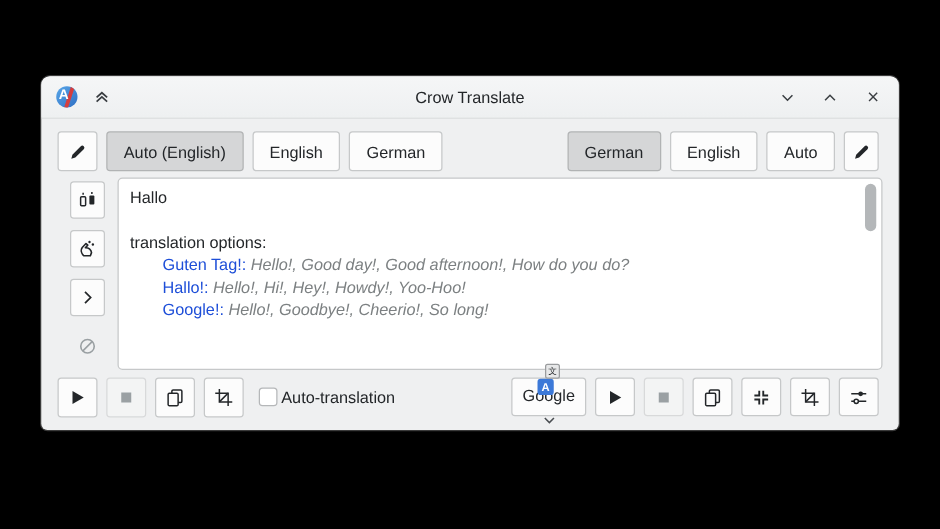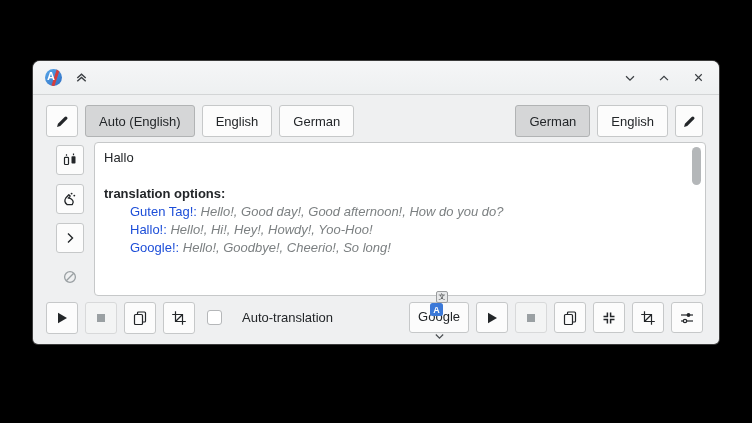--- a/index.html
+++ b/index.html
@@ -35,46 +35,47 @@
   .btn.flat{background:transparent;border-color:transparent;}
   .gap{margin-left:7px;text-align:right;}
   .mid-btn{width:28px;height:30px;padding:0;}
   
   .pane{background:#fff;box-sizing:border-box;border-radius:4px;font-size:13px;line-height:18px;}
   .source-pane{width:284px;border:1.5px solid #55b0e6;padding:5px 8px;}
   .caret{display:inline-block;width:1.5px;height:15px;background:#1a1a1a;vertical-align:-3px;}
   .midcol{width:48px;display:flex;flex-direction:column;align-items:center;gap:9px;padding-top:3px;box-sizing:border-box;}
   .target-pane{flex:1;border:1px solid #c6c8c9;position:relative;padding:6px 22px 2px 9px;overflow:hidden;}
   .blankline{height:18px;}
-  .opt-header{font-weight:bold;}
+  .opt-header{font-weight:normal;}
   .opt{ text-indent:26px;}
   .opt .term{color:#1d4ed8;text-align:right;}
   .opt .defs{font-style:italic;color:#7c8082;}
   .scrollbar{position:absolute;top:4px;right:4px;bottom:4px;width:9px;}
   .thumb{width:9px;height:38px;border-radius:4.5px;background:#b4b7b9;}
   
   .checkbox{width:15px;height:15px;background:#fff;border:1px solid #b5b7b9;border-radius:3px;margin-left:12px;box-sizing:border-box;}
-  .cb-label{margin-left:20px;font-size:13px;text-align:right;}
+  .cb-label{margin-left:3px;font-size:13px;text-align:right;}
   .right-group{margin-left:auto;display:flex;align-items:center;}
   .combo{display:flex;align-items:center;height:31px;box-sizing:border-box;background:#fcfcfc;
          border:1px solid #c6c8c9;border-radius:3px;padding:0 8px;font-size:13px;gap:6px;flex-direction:column;}
   .gicon{position:relative;width:18px;height:18px;}
   .gicon .blue{position:absolute;left:0;top:0;width:13px;height:13px;background:#3c79d8;border-radius:2.5px;
                color:#fff;font-size:9px;font-weight:bold;display:flex;align-items:center;justify-content:center;}
   .gicon .grey{position:absolute;right:0;bottom:0;width:10px;height:10px;background:#e7e8e9;border:0.5px solid #9a9c9e;
                border-radius:2px;color:#232629;font-size:7px;display:flex;align-items:center;justify-content:center;}
   svg{display:block;}
 </style>
 </head>
 <body>
 
 <div class="stage">
   <div class="window">
 
     <div class="titlebar">
+      <div class="win-title">Crow Translate</div>
       <div class="tb-left">
         <div class="appicon">
           <span class="stripe"></span>
           <span class="a">A</span>
         </div>
         <div class="tb-btn">
           <span>
             <svg width="15" height="15" viewBox="0 0 16 16" fill="none" stroke="#3a3e42" stroke-width="1.5">
               <path d="M3.5 8.5 L8 4.5 L12.5 8.5"></path>
                 <path d="M3.5 12 L8 8 L12.5 12"></path>
@@ -117,20 +118,21 @@
             </svg>
           </span>
         </div>
         <div class="btn checked gap">Auto (English)</div>
         <div class="btn gap">English</div>
         <div class="btn gap">German</div>
 
         <div class="right-group">
           <div class="btn checked">German</div>
           <div class="btn gap">English</div>
+          <div class="btn gap">Auto</div>
           <div class="btn icononly gap" style="width:28px;">
             <span>
               <svg width="15" height="15" viewBox="0 0 16 16">
                 <path d="M2.2 13.8l.9-3.4 7.2-7.2a1.65 1.65 0 0 1 2.5 2.5l-7.2 7.2-3.4.9z" fill="#232629"></path>
               </svg>
             </span>
           </div>
         </div>
       </div>
 

